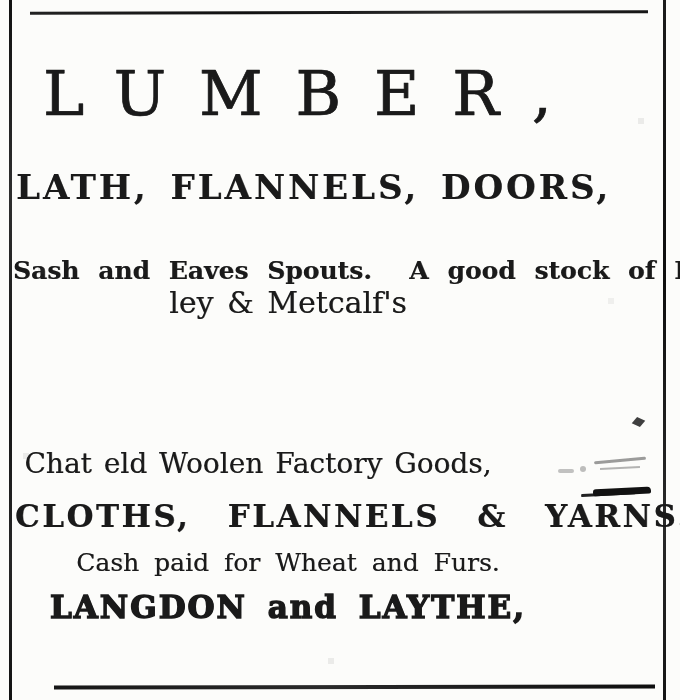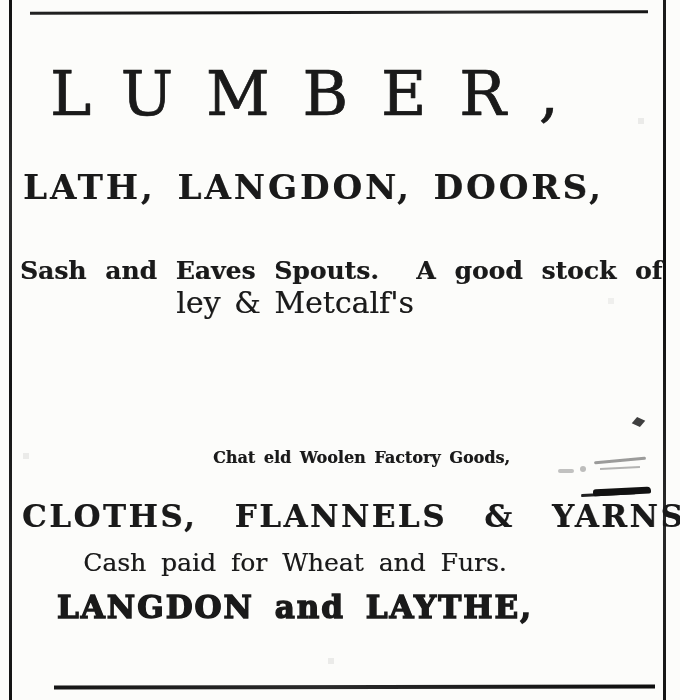--- a/index.html
+++ b/index.html
@@ -14,31 +14,31 @@
   .rule { position:absolute; background:var(--ink); }
   .rule-left   { left:9px;  top:0; width:3px; height:700px;
                  background:linear-gradient(180deg,#111 0%,#2e2e2e 28%,#141414 55%,#262626 80%,#111 100%); }
   .rule-right  { left:663px; top:0; width:3px; height:700px;
                  background:linear-gradient(180deg,#1c1c1c 0%,#0f0f0f 40%,#2a2a2a 75%,#151515 100%); }
   .rule-top    { left:30px; top:11px; width:618px; height:3px; transform:rotate(-0.15deg);
                  background:linear-gradient(90deg,#222 0%,#111 35%,#2c2c2c 70%,#161616 100%); }
   .rule-bottom { left:54px; top:685px; width:601px; height:4px; transform:rotate(-0.08deg);
                  background:linear-gradient(90deg,#161616 0%,#2a2a2a 45%,#0f0f0f 100%); }
   
-  .line { position:absolute; left:20px; width:550px; text-align:center;
+  .line { position:absolute; left:13px; width:550px; text-align:center;
           white-space:nowrap; line-height:1.1;
           text-shadow:0.4px 0.4px 0 rgba(20,20,20,.55); }
   .l-lumber   { top:60px;  font-size:62px; letter-spacing:33px; padding-left:30px;
                 -webkit-text-stroke:0.7px var(--ink); }
   .l-lath     { top:169px; font-size:34px; font-weight:bold; letter-spacing:3px; word-spacing:7px; padding-left:3px; }
   .l-sash1    { top:257px; font-size:25px; font-weight:bold; word-spacing:10px; }
   .l-sash2    { top:286px; font-size:30px; font-weight:normal; word-spacing:4px; }
   .l-boots    { top:376px; font-size:51px; font-weight:bold; letter-spacing:2px; word-spacing:12px;
                 -webkit-text-stroke:1.6px var(--ink); padding-left:2px; }
-  .l-chat     { top:449px; font-size:16px; font-weight:bold; word-spacing:3px; padding-right:60px;text-align:right; }
+  .l-chat     { top:449px; font-size:28px; font-weight:normal; word-spacing:3px; padding-right:60px; }
   .l-cloths   { top:499px; font-size:31px; font-weight:bold; letter-spacing:2.5px; word-spacing:24px; padding-left:2px; }
   .l-cash     { top:549px; font-size:25px; font-weight:normal; word-spacing:7px; }
   .l-firm     { top:590px; font-size:31px; font-weight:bold; letter-spacing:2px; word-spacing:8px;
                 -webkit-text-stroke:1.4px var(--ink); }
   .l-place    { top:643px; left:48px; width:auto; text-align:left; font-size:26px;
                 font-weight:bold; letter-spacing:1.5px; word-spacing:4px; }
   
   .smudge-faint { position:absolute; left:552px; top:456px; width:96px; height:24px; }
   .smudge-faint .dash-a { position:absolute; left:42px; top:3px;  width:52px; height:3px;
                           background:#4a4a4a; opacity:.55; transform:rotate(-5deg); border-radius:2px; }
@@ -63,21 +63,21 @@
 
 <div class="page">
 
   <div class="rule rule-left"></div>
   <div class="rule rule-right"></div>
   <div class="rule rule-top"></div>
   <div class="rule rule-bottom"></div>
 
   <div class="line l-lumber">LUMBER,</div>
 
-  <div class="line l-lath">LATH, LANGDON, DOORS,</div>
+  <div class="line l-lath">LATH, FLANNELS, DOORS,</div>
 
   <div class="line l-sash1">Sash and Eaves Spouts.&nbsp; A good stock of Brad</div>
 
   <div class="line l-sash2">ley &amp; Metcalf's</div>
 
 
   <div class="line l-chat">Chat eld Woolen Factory Goods,</div>
 
   <div class="line l-cloths">CLOTHS, FLANNELS &amp; YARNS.</div>
 

